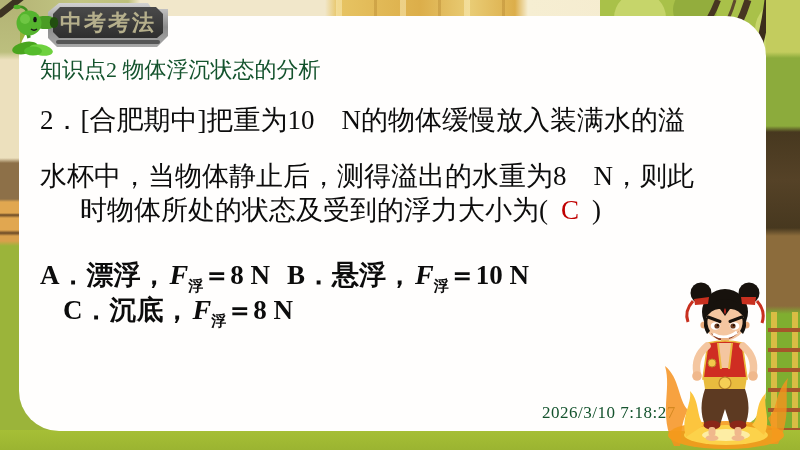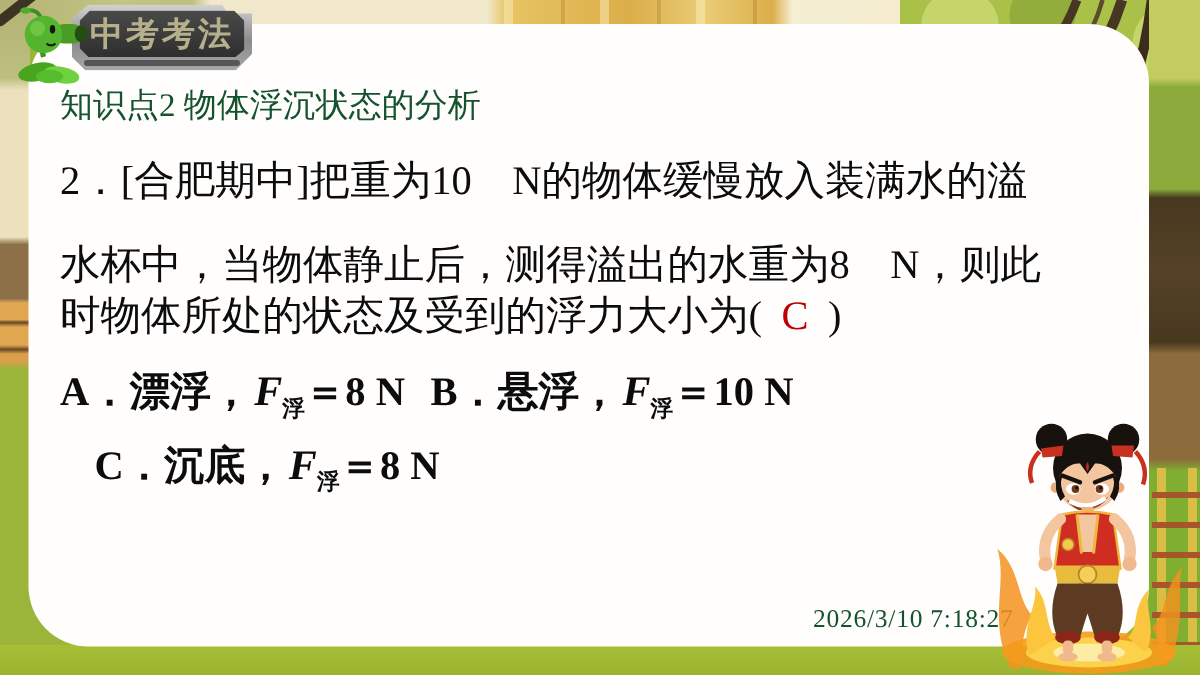--- a/index.html
+++ b/index.html
@@ -51,24 +51,24 @@
     clip-path:polygon(7px 0,103px 0,110px 7px,110px 26px,104px 31px,6px 31px,0 25px,0 7px);
     display:flex;align-items:center;justify-content:center;}
   .badge-seam{left:8px;top:37px;width:104px;height:4px;background:#565656;border-radius:2px;}
   .badge-label{font-size:22px;font-weight:bold;letter-spacing:2px;color:#b5af8c;}
 
   .plant{left:8px;top:4px;z-index:7;}
 
   
   .title{left:40px;top:55px;font-size:22px;font-weight:normal;color:#14532d;z-index:4;}
   .qline{left:40px;width:700px;font-size:27px;font-weight:normal;color:#0c0c0c;white-space:nowrap;z-index:4;}
-  .q1{top:102px;} .q2{top:158px;} .q3{top:192px;}
+  .q1{top:102px;} .q2{top:158px;} .q3{top:192px;margin-left:40px;}
   .answer{color:#c00000;margin:0 13px;}
   .opt-row{left:40px;width:710px;font-size:27px;font-weight:bold;color:#0c0c0c;white-space:nowrap;z-index:4;display:flex;}
-  .r1{top:243px;} .r2{top:292px;text-align:right;}
+  .r1{top:257px;} .r2{top:292px;text-align:right;}
   .opt-cell{display:inline-block;}
   .cell-a{width:247px;} .cell-c{width:253px;}
   .fi{font-style:italic;font-size:28px;padding-left:2px;}
   .fsub{font-size:15px;vertical-align:-7px;letter-spacing:0;}
 
   .timestamp{left:542px;top:403px;font-size:17px;color:#14532d;letter-spacing:.5px;z-index:3;}
 
   .mascot{left:652px;top:276px;width:146px;height:174px;z-index:8;}
 </style>
 </head>

